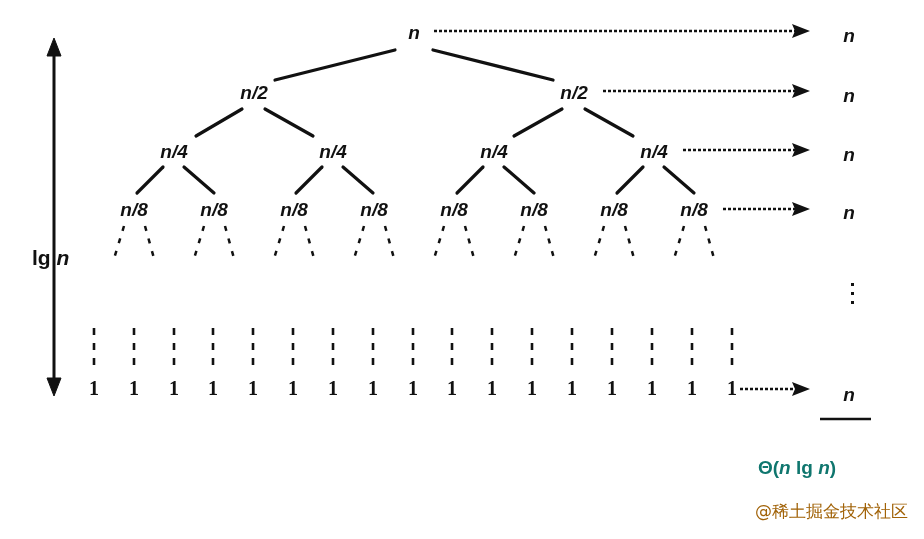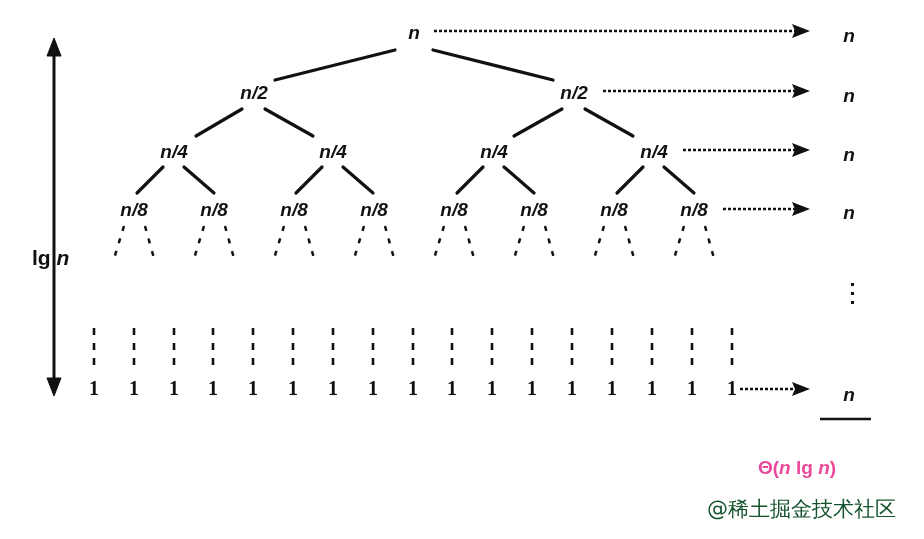--- a/index.html
+++ b/index.html
@@ -5,27 +5,27 @@
   html, body { margin: 0; padding: 0; background: #ffffff; }
   body { width: 924px; height: 539px; position: relative; overflow: hidden;
          font-family: "Liberation Sans", sans-serif; color: #111; }
   svg { position: absolute; left: 0; top: 0; }
   .lbl { position: absolute; font-family: "Liberation Sans", sans-serif;
          font-weight: bold; font-style: italic; font-size: 19px; color: #111;
          white-space: nowrap; transform: translate(-50%, -50%); }
   .one { position: absolute; font-family: "Liberation Serif", serif; font-weight: bold;
          font-size: 20px; color: #111; transform: translate(-50%, -50%); }
   .sum { position: absolute; font-family: "Liberation Sans", sans-serif; font-weight: bold;
-         font-size: 19px; color: #ec4899; white-space: nowrap; }
+         font-size: 19px; color: #0f766e; white-space: nowrap; }
   .sum i { font-style: italic; }
   .lgn { position: absolute; font-family: "Liberation Sans", sans-serif; font-weight: bold;
          font-size: 21px; color: #111; white-space: nowrap; transform: translate(0, -50%); margin-top: 48px; }
   .lgn i { font-style: italic; }
-  .wm { position: absolute; right: 28px; bottom: 16px; font-family: "DejaVu Sans", sans-serif;
-        font-size: 21px; color: #14532d; white-space: nowrap; }
+  .wm { position: absolute; right: 16px; bottom: 16px; font-family: "DejaVu Sans", sans-serif;
+        font-size: 17px; color: #a16207; white-space: nowrap; }
 </style>
 </head>
 <body>
 
 <svg width="924" height="539" viewBox="0 0 924 539">
 
   <g stroke="#111" fill="#111">
     <line x1="54" y1="52" x2="54" y2="388" stroke-width="3"></line>
     <polygon points="54,38 47,56 61,56"></polygon>
     <polygon points="54,396 47,378 61,378"></polygon>

